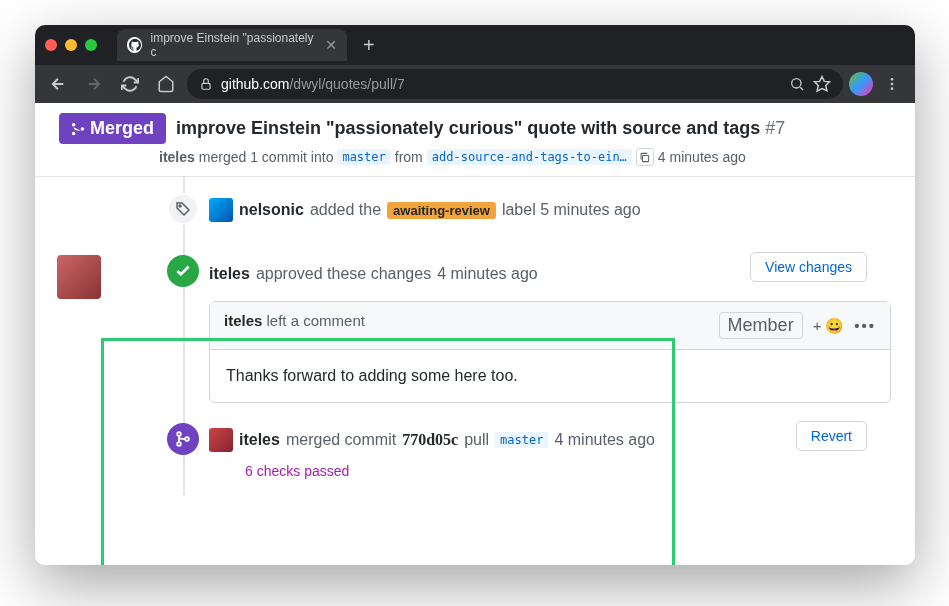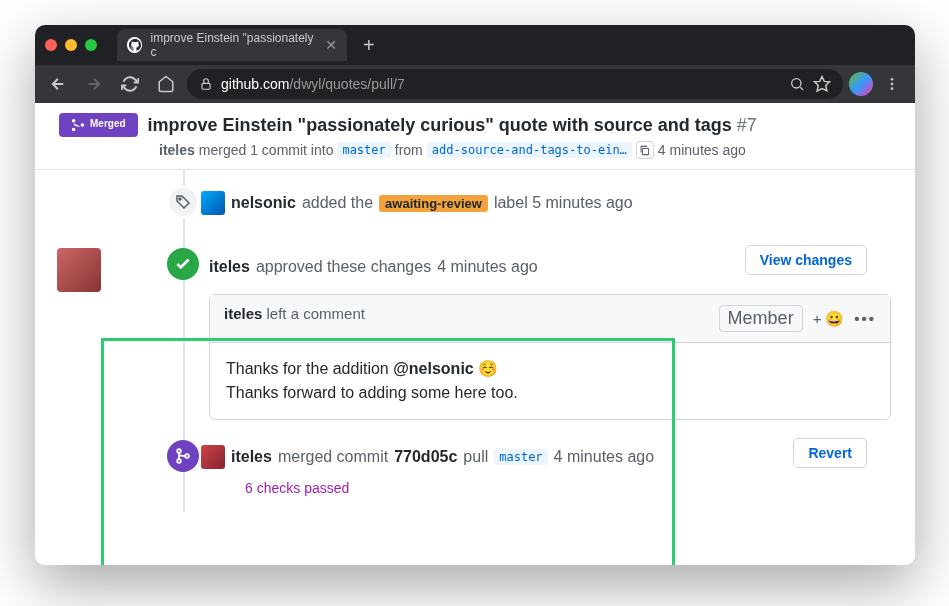--- a/index.html
+++ b/index.html
@@ -18,56 +18,56 @@
 .nav-btn{width:30px;height:30px;display:flex;align-items:center;justify-content:center;color:#c9c9c9;border-radius:50%;cursor:pointer}
 .nav-btn.disabled{color:#666}
 .addr-bar{flex:1;background:#202124;height:30px;border-radius:15px;display:flex;align-items:center;padding:0 12px;gap:8px;color:#c9c9c9;font-size:14px}
 .addr-bar .host{color:#fff}
 .addr-bar .path{color:#9a9a9a}
 .right-btns{display:flex;align-items:center;gap:4px}
 .avatar-chr{width:24px;height:24px;border-radius:50%;background:linear-gradient(135deg,#6b3,#39f,#f3a)}
 .content{background:#fff;height:462px;position:relative;overflow:hidden}
 .pr-header{padding:10px 24px;border-bottom:1px solid #e1e4e8}
 .pr-title-row{display:flex;align-items:center;gap:10px}
-.merged-badge{background:#6f42c1;color:#fff;font-size:10px;font-weight:600;padding:5px 12px;border-radius:4px;display:flex;gap:5px}
+.merged-badge{background:#6f42c1;color:#fff;font-size:18px;font-weight:600;padding:5px 12px;border-radius:4px;display:flex;align-items:center;gap:5px}
 .pr-title{font-size:18px;font-weight:600;color:#24292e}
 .pr-num{color:#6a737d;font-weight:300}
 .pr-sub{color:#586069;font-size:14px;margin-top:4px;margin-left:100px;display:flex;align-items:center;gap:4px;flex-wrap:wrap}
 .author{font-weight:600;color:#586069}
 .branch{background:#eaf5ff;color:#0366d6;font-family:SFMono-Regular,monospace;font-size:12px;padding:1px 5px;border-radius:3px}
 .copy-ic{color:#586069;padding:2px;border:1px solid #d1d5da;border-radius:3px;width:18px;height:18px;display:inline-flex;align-items:center;justify-content:center}
 .timeline{padding:16px 24px 16px 70px;position:relative}
 .tl-line{position:absolute;left:148px;top:0;bottom:0;width:2px;background:#e1e4e8}
-.tl-item{position:relative;display:flex;align-items:flex-start;gap:2px;margin-bottom:16px}
+.tl-item{position:relative;display:flex;align-items:flex-start;gap:10px;margin-bottom:16px}
 .tl-badge{width:32px;height:32px;border-radius:50%;display:flex;align-items:center;justify-content:center;z-index:2;margin-left:62px}
 .tag-badge{background:#f1f2f4;border:2px solid #fff}
 .check-badge{background:#28a745;color:#fff}
 .merge-badge{background:#6f42c1;color:#fff}
 .tl-text{color:#586069;font-size:16px;padding-top:5px;display:flex;align-items:center;gap:6px;flex-wrap:wrap}
 .tl-text .actor{color:#24292e;font-weight:600}
 .tl-text .label-chip{background:#f3a33c;color:#24292e;font-size:13px;font-weight:600;padding:1px 6px;border-radius:3px}
 .tl-avatar{width:24px;height:24px;border-radius:3px;background:linear-gradient(135deg,#0af,#05a)}
 .tl-avatar.it{background:linear-gradient(135deg,#c44,#823)}
 .big-avatar{width:44px;height:44px;border-radius:4px;position:absolute;left:-48px;top:0;background:linear-gradient(135deg,#c66,#833)}
 .highlight-box{border:3px solid #2ecc71;position:absolute;left:66px;top:235px;width:574px;height:278px;z-index:5;pointer-events:none}
 .review-block{margin-left:0}
 .review-head{display:flex;align-items:center;gap:10px;position:relative}
 .review-head .tl-text{padding-top:5px}
-.btn{background:#fff;border:1px solid #d1d5da;color:#0366d6;font-weight:700;font-size:14px;padding:6px 14px;border-radius:5px;cursor:pointer}
+.btn{background:#fff;border:1px solid #d1d5da;color:#0366d6;font-weight:400;font-size:14px;padding:6px 14px;border-radius:5px;cursor:pointer}
 .btn-row{position:absolute;right:24px;display:flex;gap:8px}
 .comment-box{margin:14px 0 16px 104px;border:1px solid #d1d5da;border-radius:6px;background:#fff}
 .comment-head{background:#f6f8fa;border-bottom:1px solid #d1d5da;padding:10px 14px;display:flex;align-items:flex-start;justify-content:space-between;color:#586069;font-size:15px}
 .comment-head .left .actor{color:#24292e;font-weight:600}
 .comment-head .right{display:flex;align-items:center;gap:10px}
 .member-badge{border:1px solid #d1d5da;padding:2px 8px;border-radius:4px;font-size:18px;color:#586069}
 .emoji-btn{color:#586069;font-size:15px}
 .kebab{color:#586069;letter-spacing:2px;font-weight:bold}
 .comment-body{padding:14px 16px;font-size:16px;color:#24292e;line-height:1.5}
 .comment-body .mention{color:#24292e;font-weight:600}
-.commit-sha{font-family:Liberation Sans, sans-serif;font-weight:600;color:#24292e}
+.commit-sha{font-family:Liberation Serif, serif;font-weight:600;color:#24292e}
 .checks{color:#a21caf;font-size:14px;margin-left:140px;margin-top:-8px}
 svg{display:block}
 </style>
 </head>
 <body>
 
 <div class="window">
   <div class="chrome-top">
     <div class="tab-row">
       <div class="traffic">
@@ -206,21 +206,20 @@
               <span class="actor">iteles</span>
               <span>left a comment</span>
             </div>
             <div class="right">
               <span class="member-badge">Member</span>
               <span class="emoji-btn">+ 😀</span>
               <span class="kebab">•••</span>
             </div>
           </div>
           <div class="comment-body">
-            <div><span>Thanks for the addition </span><span class="mention">@nelsonic</span> <span>☺️</span></div>
             <div>Thanks forward to adding some here too.</div>
           </div>
         </div>
       </div>
 
       <div class="tl-item" style="margin-top:20px;position:relative">
         <div class="tl-badge merge-badge">
           <svg width="16" height="16" viewBox="0 0 16 16" fill="none" stroke="#fff" stroke-width="1.8">
               <circle cx="4" cy="3" r="1.8"></circle>
               <circle cx="4" cy="13" r="1.8"></circle>

